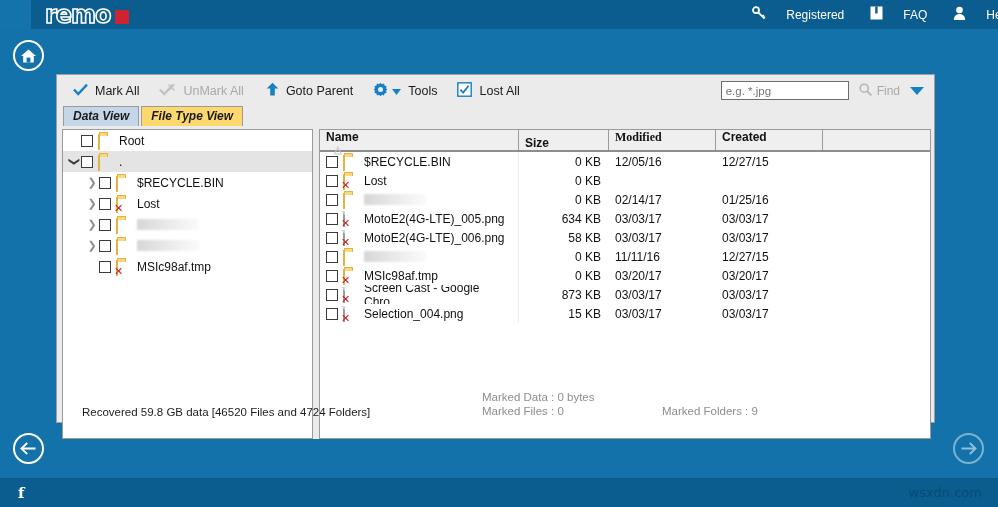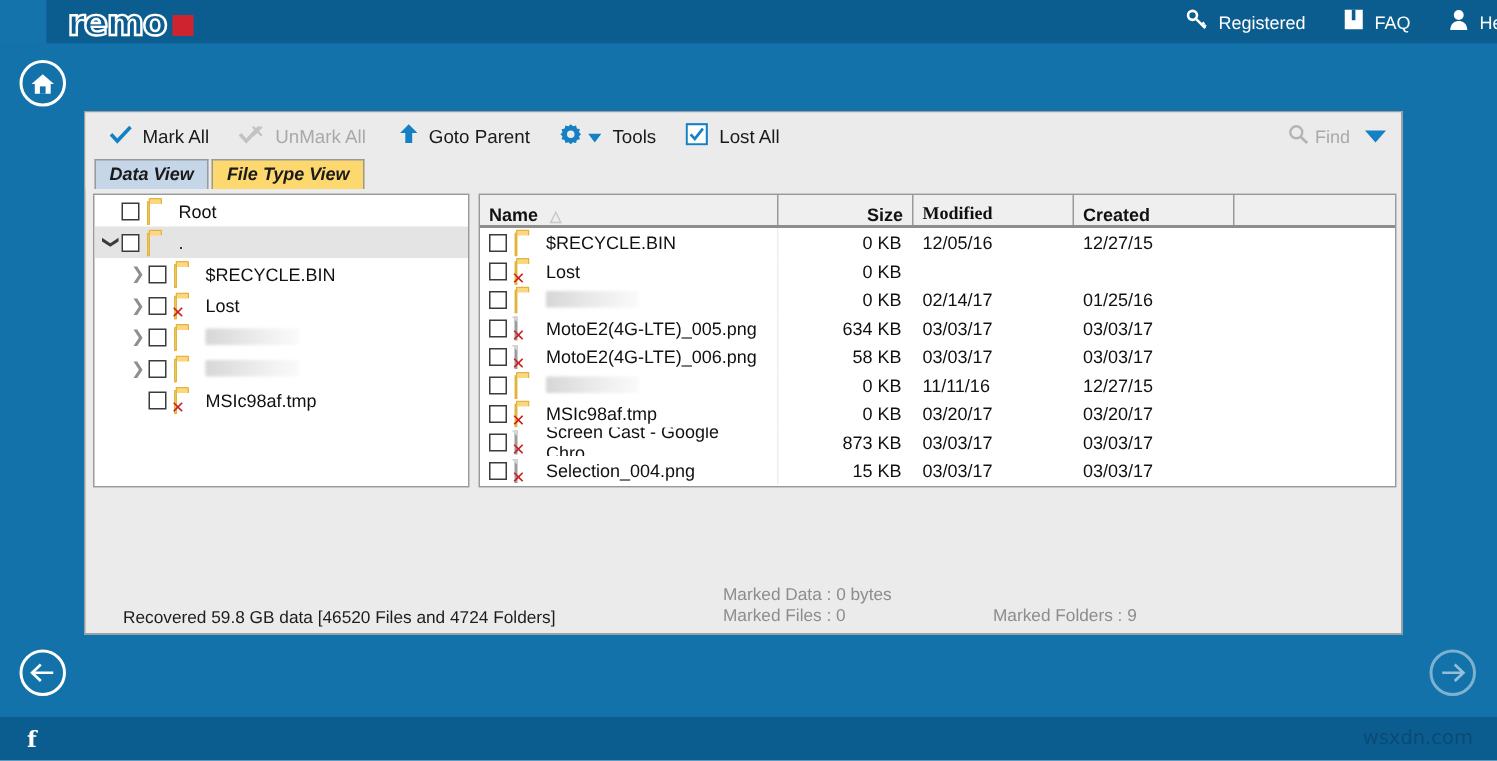--- a/index.html
+++ b/index.html
@@ -28,21 +28,21 @@
     -webkit-text-stroke:1.6px #ffffff;
     line-height:24px;
     font-family:"DejaVu Sans", sans-serif;
   }
   .logo-square{ width:14px; height:14px; background:#cf2430; margin-left:1px; margin-top:4px; }
 
   .header-right{
     margin-left:auto; display:flex; align-items:center; gap:26px;
     margin-right:18px; color:#ffffff; font-size:12px;
   }
-  .hr-item{ display:flex; align-items:center; gap:7px; cursor:pointer; }
+  .hr-item{ display:flex; align-items:center; gap:20px; cursor:pointer; }
 
   
   .canvas{
     position:absolute; left:0; top:29px; width:998px; height:449px;
     background:#1372a9;
   }
   .footer-bar{
     position:absolute; left:0; top:478px; width:998px; height:29px;
     background:#0c5d8f; display:flex; align-items:center;
   }
@@ -98,21 +98,21 @@
   .tabs{ height:20px; display:flex; align-items:flex-end; padding-left:6px; background:#ebebeb;font-style:italic; }
   .tab{
     font-size:12px; font-weight:bold; padding:2px 9px 3px 9px; cursor:pointer;
     border:1px solid #9a9a9a; border-bottom:none; color:#1a1a1a;
   }
   .tab.active{ background:#c5d6e8; }
   .tab.yellow{ background:#fcd86f; margin-left:2px; }
 
   
   .content{
-    position:absolute; left:5px; top:54px; width:869px; height:196px;
+    position:absolute; left:5px; top:54px; width:869px; height:310px;
     display:flex;
   }
   .tree-pane{
     width:251px; background:#ffffff; border:1px solid #9a9a9a;
     overflow:hidden; position:relative;
   }
   .splitter{ width:6px; background:#ebebeb; }
   .list-pane{
     flex:1; background:#ffffff; border:1px solid #9a9a9a;
     display:flex; flex-direction:column; overflow:hidden;
@@ -162,22 +162,22 @@
     background:linear-gradient(90deg,#d6d6d6,#e6e6e6 40%,#f1f1f1 70%,#fafafa);
     filter:blur(1.2px); border-radius:1px;
   }
 
   
   .lh{
     display:flex; height:22px; background:#efefef; border-bottom:2px solid #8d8d8d;
     font-size:12px; font-weight:bold; color:#111;
   }
   .lh div{
-    display:flex; align-items:flex-end; padding:0 6px;
-    border-right:1px solid #9a9a9a; white-space:nowrap;
+    display:flex; align-items:flex-start; padding:0 6px;
+    border-right:1px solid #9a9a9a; white-space:nowrap;flex-direction:column;
   }
   .lh .c-name{ width:199px; }
   .lh .c-size{ width:90px; justify-content:flex-end; }
   .lh .c-mod{ width:107px;font-family:Liberation Serif, serif; }
   .lh .c-cre{ width:107px; }
   .lh .c-end{ flex:1; border-right:none; }
   .sort-tri{ margin-left:8px; color:#c9c9c9; font-size:10px; }
 
   .lrow{
     display:flex; height:19px; align-items:center; font-size:12px; color:#111;
@@ -303,20 +303,21 @@
       <span>
         <svg width="15" height="15" viewBox="0 0 15 15">
             <rect x="0.8" y="0.8" width="13.4" height="13.4" fill="#fff" stroke="#1580c4" stroke-width="1.4"></rect>
             <path d="M3.4 7.6 L6.2 10.6 L11.6 3.8" stroke="#1580c4" stroke-width="1.8" fill="none"></path>
           </svg>
       </span>
       <span>Lost All</span>
     </div>
 
     <div class="search-wrap">
+      <input class="search-input" type="text" placeholder="e.g. *.jpg" style="">
       <div class="find-btn">
         <span>
           <svg width="13" height="13" viewBox="0 0 13 13">
               <circle cx="5.2" cy="5.2" r="4" fill="none" stroke="#b4b4b4" stroke-width="1.6"></circle>
               <path d="M8.3 8.3 L12.4 12.4" stroke="#b4b4b4" stroke-width="1.8"></path>
             </svg>
         </span>
         <span>Find</span>
       </div>
       <div class="caret-down"></div>

